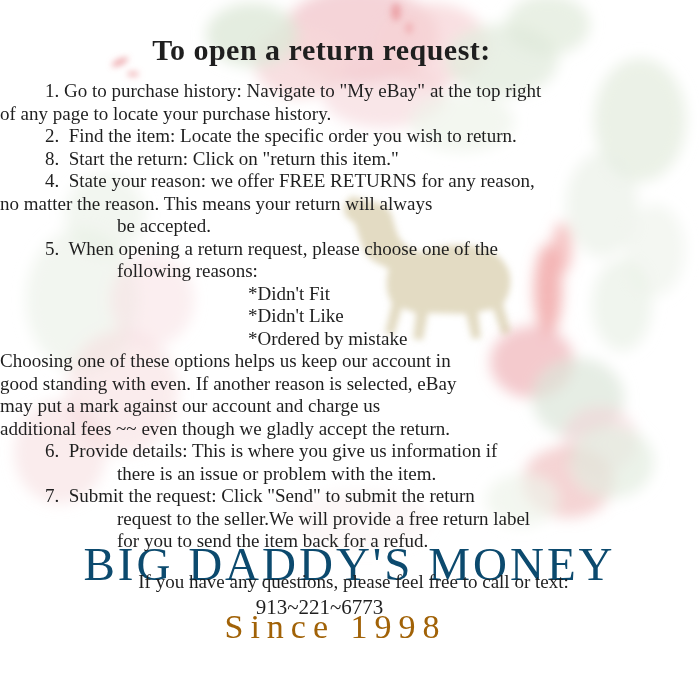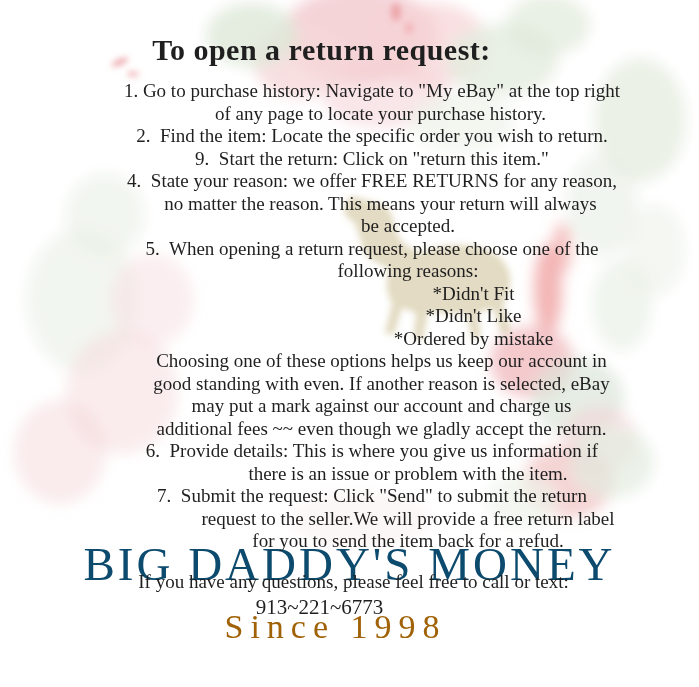--- a/index.html
+++ b/index.html
@@ -31,27 +31,26 @@
     font-size:30px;font-weight:bold;letter-spacing:.5px;
     z-index:2;
   }
   .body-text{
     position:absolute;top:80px;left:0;width:100%;
     z-index:2;
   }
   .line{
     font-size:19px;line-height:22.5px;
     white-space:pre;
-    text-align:center;
   }
   .k-num{padding-left:45px;}
-  .k-cont{padding-left:62px;}
+  .k-cont{}
   .k-cont2{padding-left:117px;}
   .k-reason{padding-left:248px;}
-  .k-para{padding-left:64px;}
+  .k-para{}
   .footer{
     position:absolute;top:570px;left:4px;width:100%;
     text-align:center;z-index:2;
   }
   .footer-note{font-size:19px;line-height:24px;white-space:pre;}
   .footer-phone{
     font-size:21px;line-height:26px;
     transform:translateX(-34px);white-space:pre;
   }
 </style>
@@ -119,21 +118,21 @@
 
   <div class="brand-watermark">BIG DADDY'S MONEY</div>
   <div class="since-watermark">Since 1998</div>
 
   <h1 class="title">To open a return request:</h1>
 
   <div class="body-text">
       <div class="line k-num">1. Go to purchase history: Navigate to "My eBay" at the top right</div>
       <div class="line k-cont">of any page to locate your purchase history.</div>
       <div class="line k-num">2.  Find the item: Locate the specific order you wish to return.</div>
-      <div class="line k-num">9.  Start the return: Click on "return this item."</div>
+      <div class="line k-num">8.  Start the return: Click on "return this item."</div>
       <div class="line k-num">4.  State your reason: we offer FREE RETURNS for any reason,</div>
       <div class="line k-cont">no matter the reason. This means your return will always</div>
       <div class="line k-cont2">be accepted.</div>
       <div class="line k-num">5.  When opening a return request, please choose one of the</div>
       <div class="line k-cont2">following reasons:</div>
       <div class="line k-reason">*Didn't Fit</div>
       <div class="line k-reason">*Didn't Like</div>
       <div class="line k-reason">*Ordered by mistake</div>
       <div class="line k-para">Choosing one of these options helps us keep our account in</div>
       <div class="line k-para">good standing with even. If another reason is selected, eBay</div>

